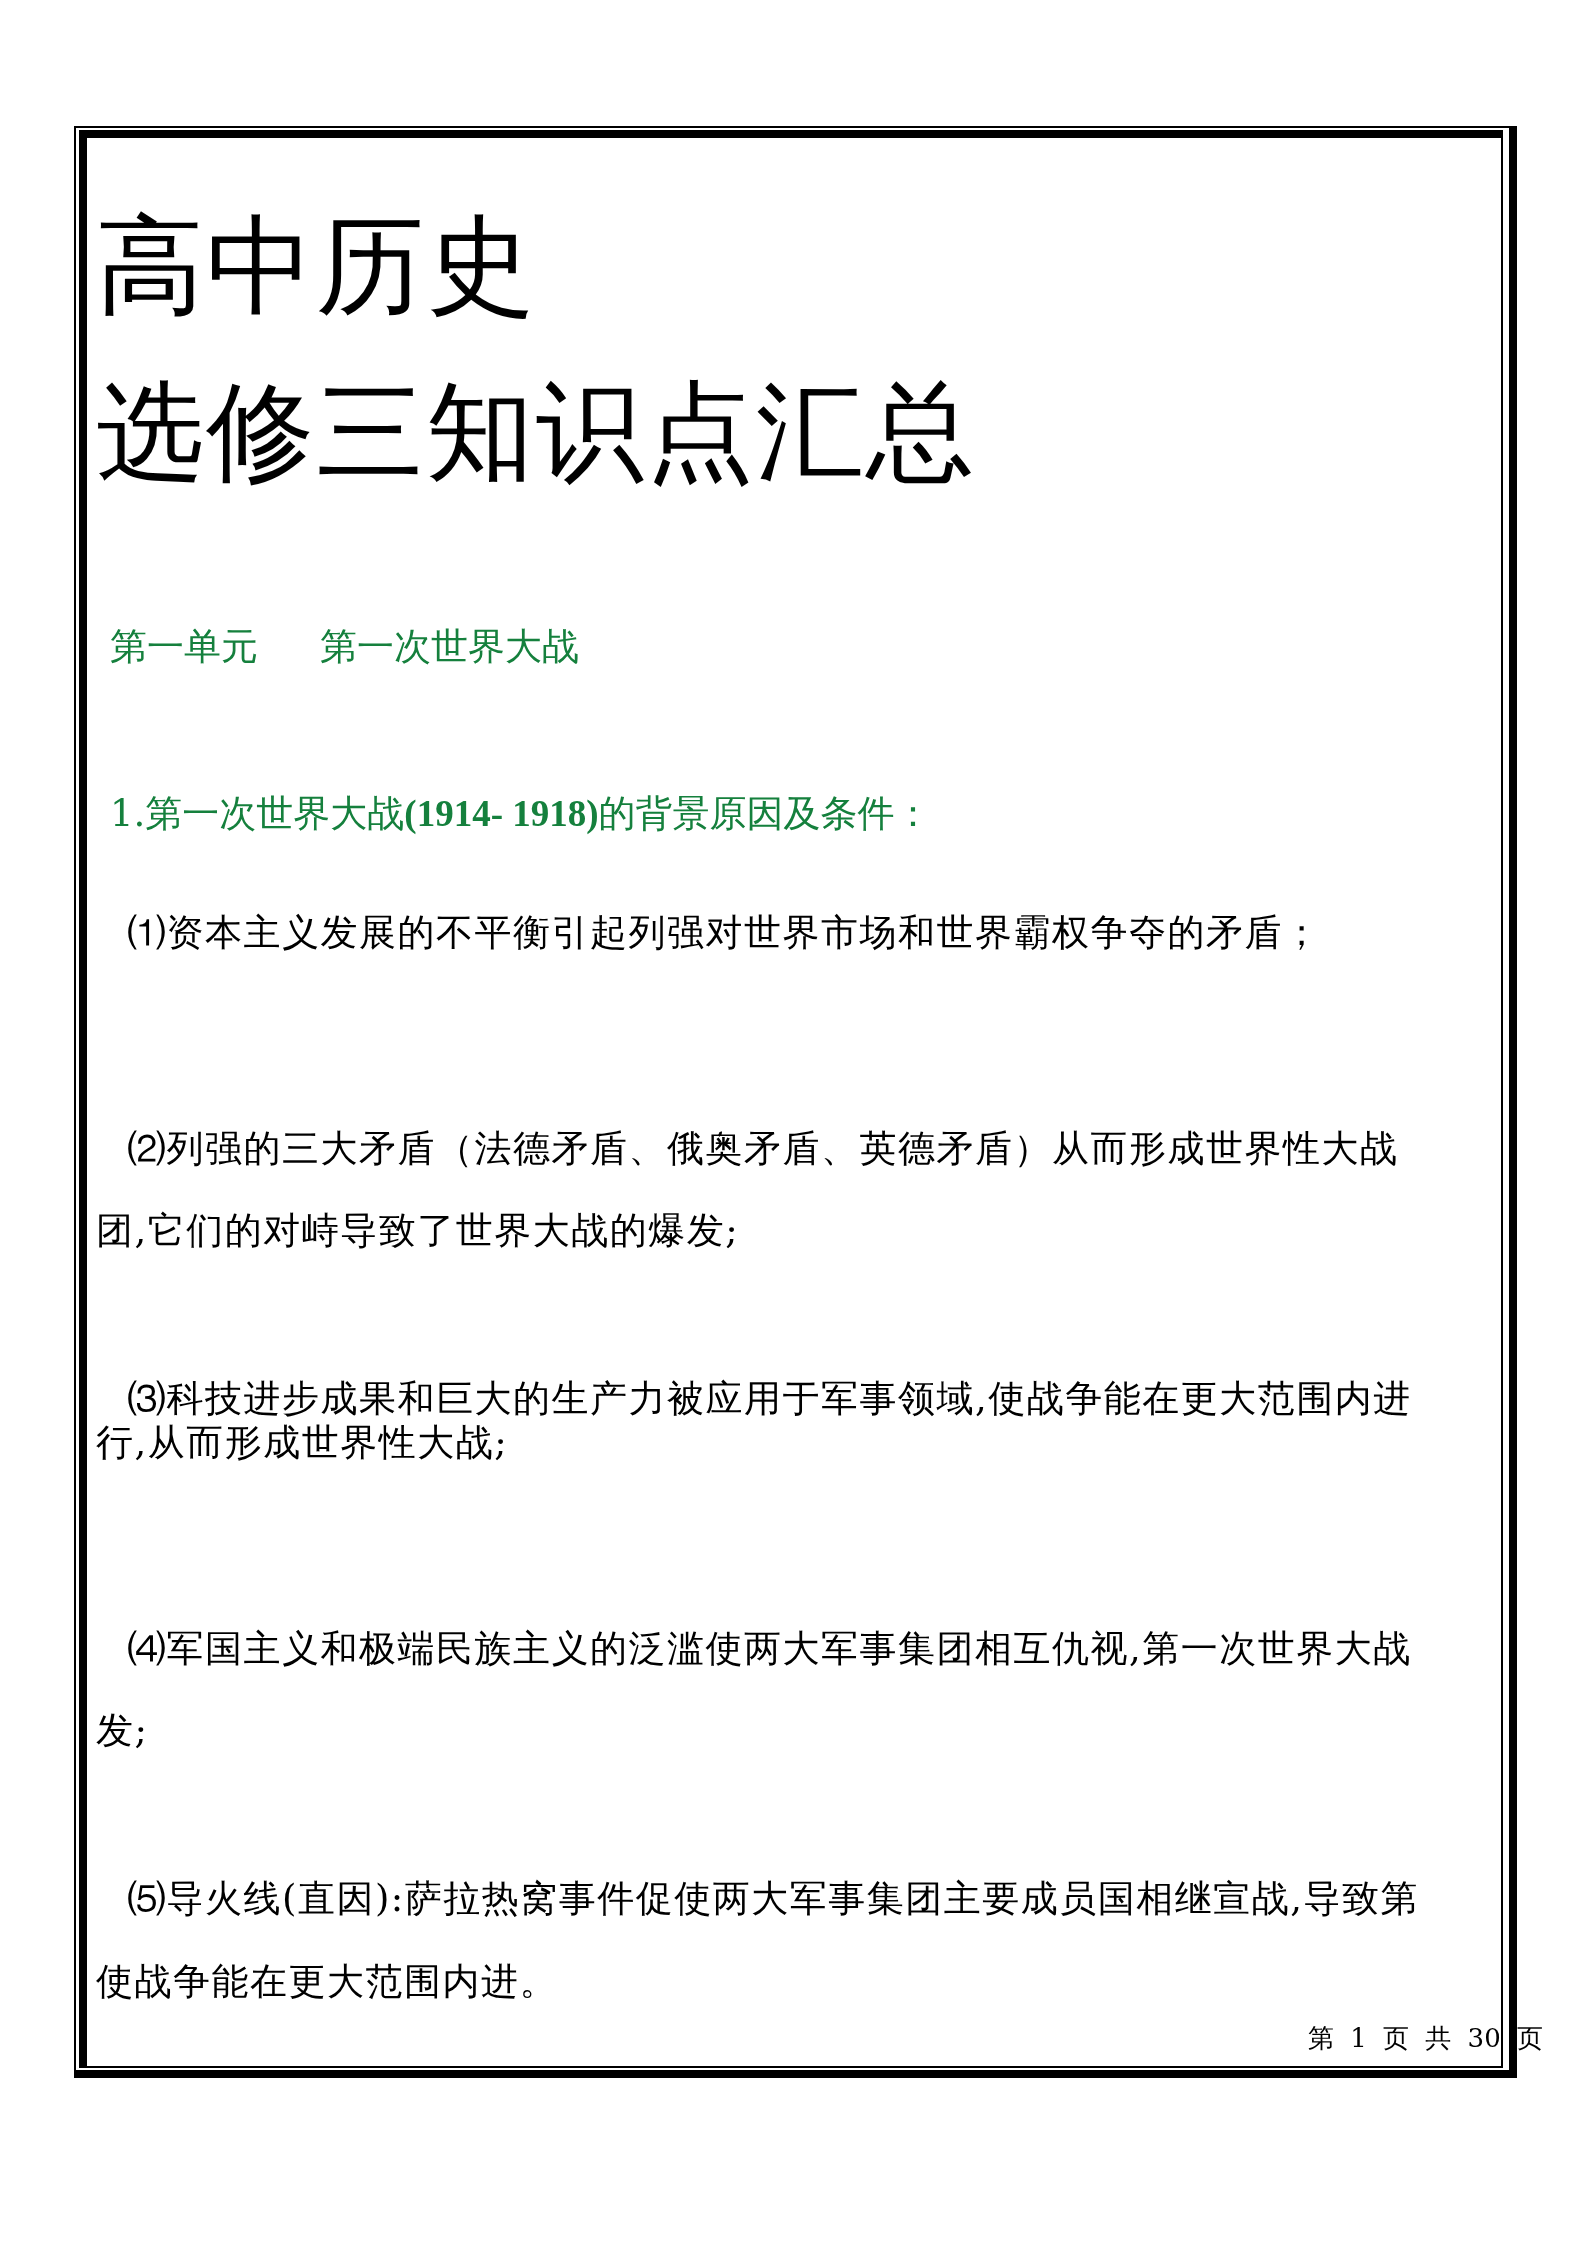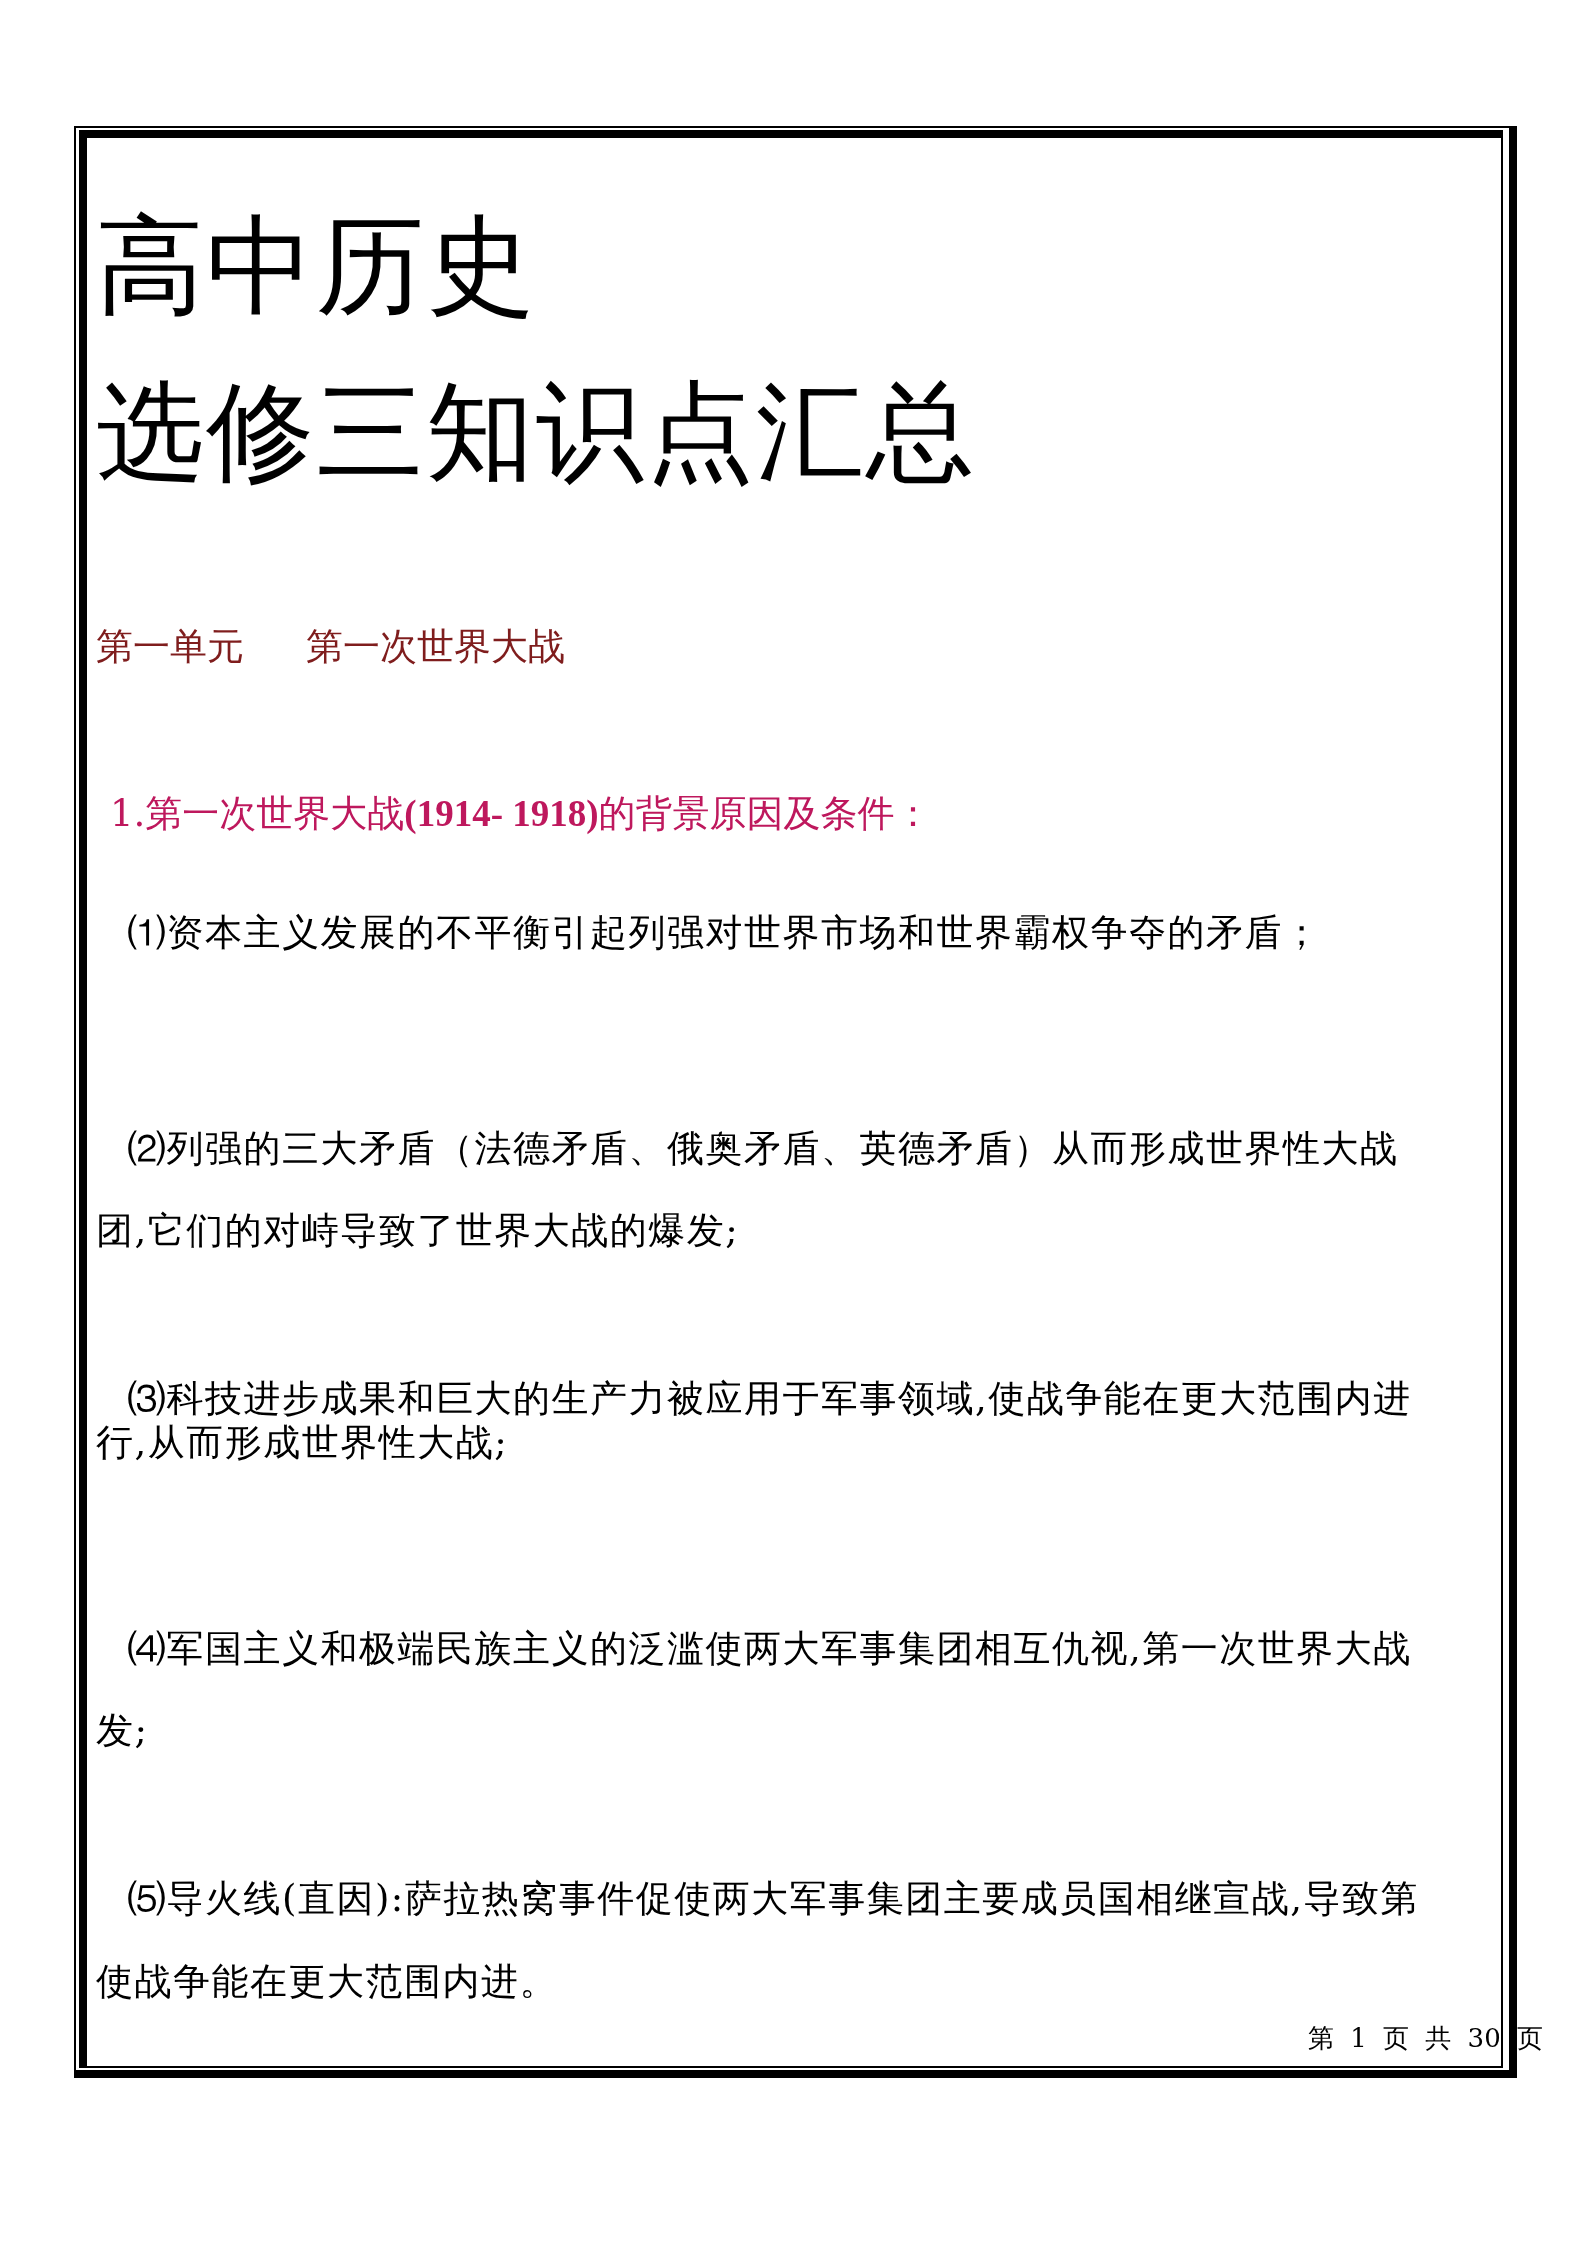--- a/index.html
+++ b/index.html
@@ -7,23 +7,23 @@
          font-family: "DejaVu Serif", "Liberation Serif", serif; color: #000; }
   .frame-outer { position: absolute; left: 74px; top: 126px; width: 1433px; height: 1942px;
                  border-top: 2px solid #000; border-left: 2px solid #000;
                  border-right: 8px solid #000; border-bottom: 8px solid #000; box-sizing: content-box; }
   .frame-inner { position: absolute; left: 79px; top: 130px; width: 1414px; height: 1928px;
                  border-top: 8px solid #000; border-left: 8px solid #000;
                  border-right: 2px solid #000; border-bottom: 2px solid #000; box-sizing: content-box; }
   .line { position: absolute; white-space: nowrap; text-align: right; }
   .title { font-family: "DejaVu Sans", "Liberation Sans", sans-serif; font-size: 108px; left: 96px;
            letter-spacing: 2px; line-height: 1; }
-  .unit { font-size: 37px; color: #7f1d1d; left: 96px; line-height: 1; }
+  .unit { font-size: 37px; color: #15803d; left: 110px; line-height: 1; }
   .unit .gap { display: inline-block; width: 62px; }
-  .heading { font-size: 37px; color: #be185d; left: 110px; line-height: 1; }
+  .heading { font-size: 37px; color: #15803d; left: 110px; line-height: 1; }
   .heading b { font-family: "Liberation Serif", serif; font-weight: bold; }
   .para { font-size: 37px; line-height: 1; left: 96px; letter-spacing: 1.5px; }
   .para.first { left: 128px; }
   .footer { font-size: 26px; line-height: 1; left: 1308px; word-spacing: 8px; }
 </style>
 </head>
 <body>
 
 <div class="frame-outer"></div>
 <div class="frame-inner"></div>

